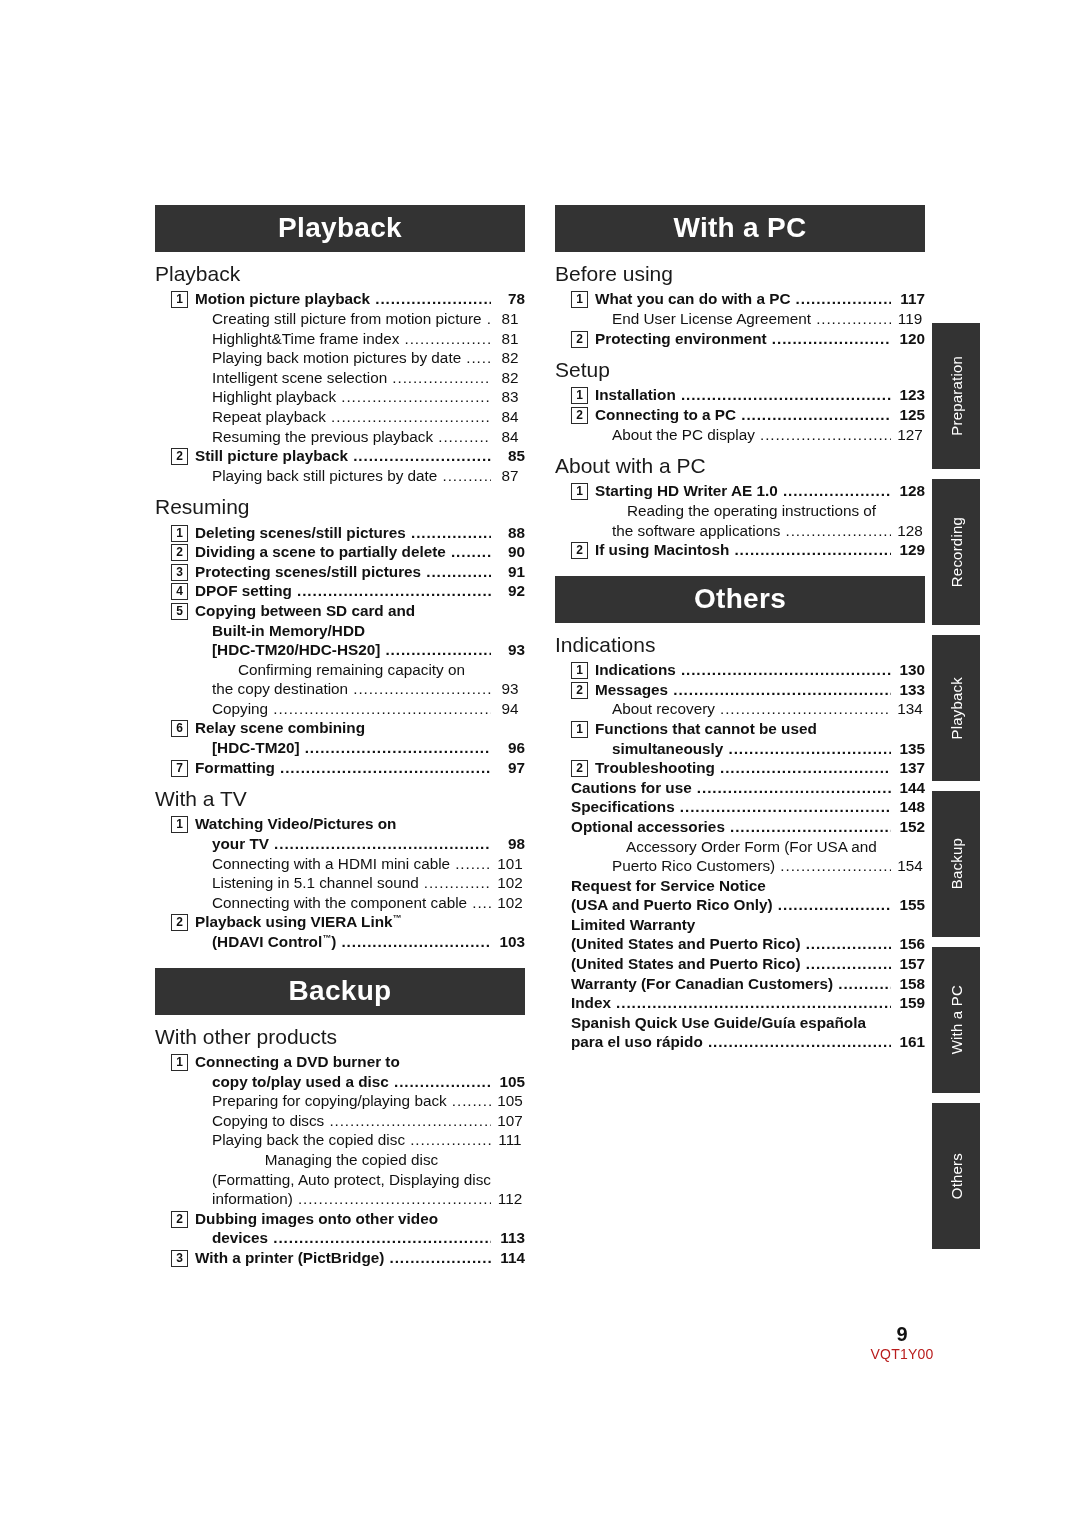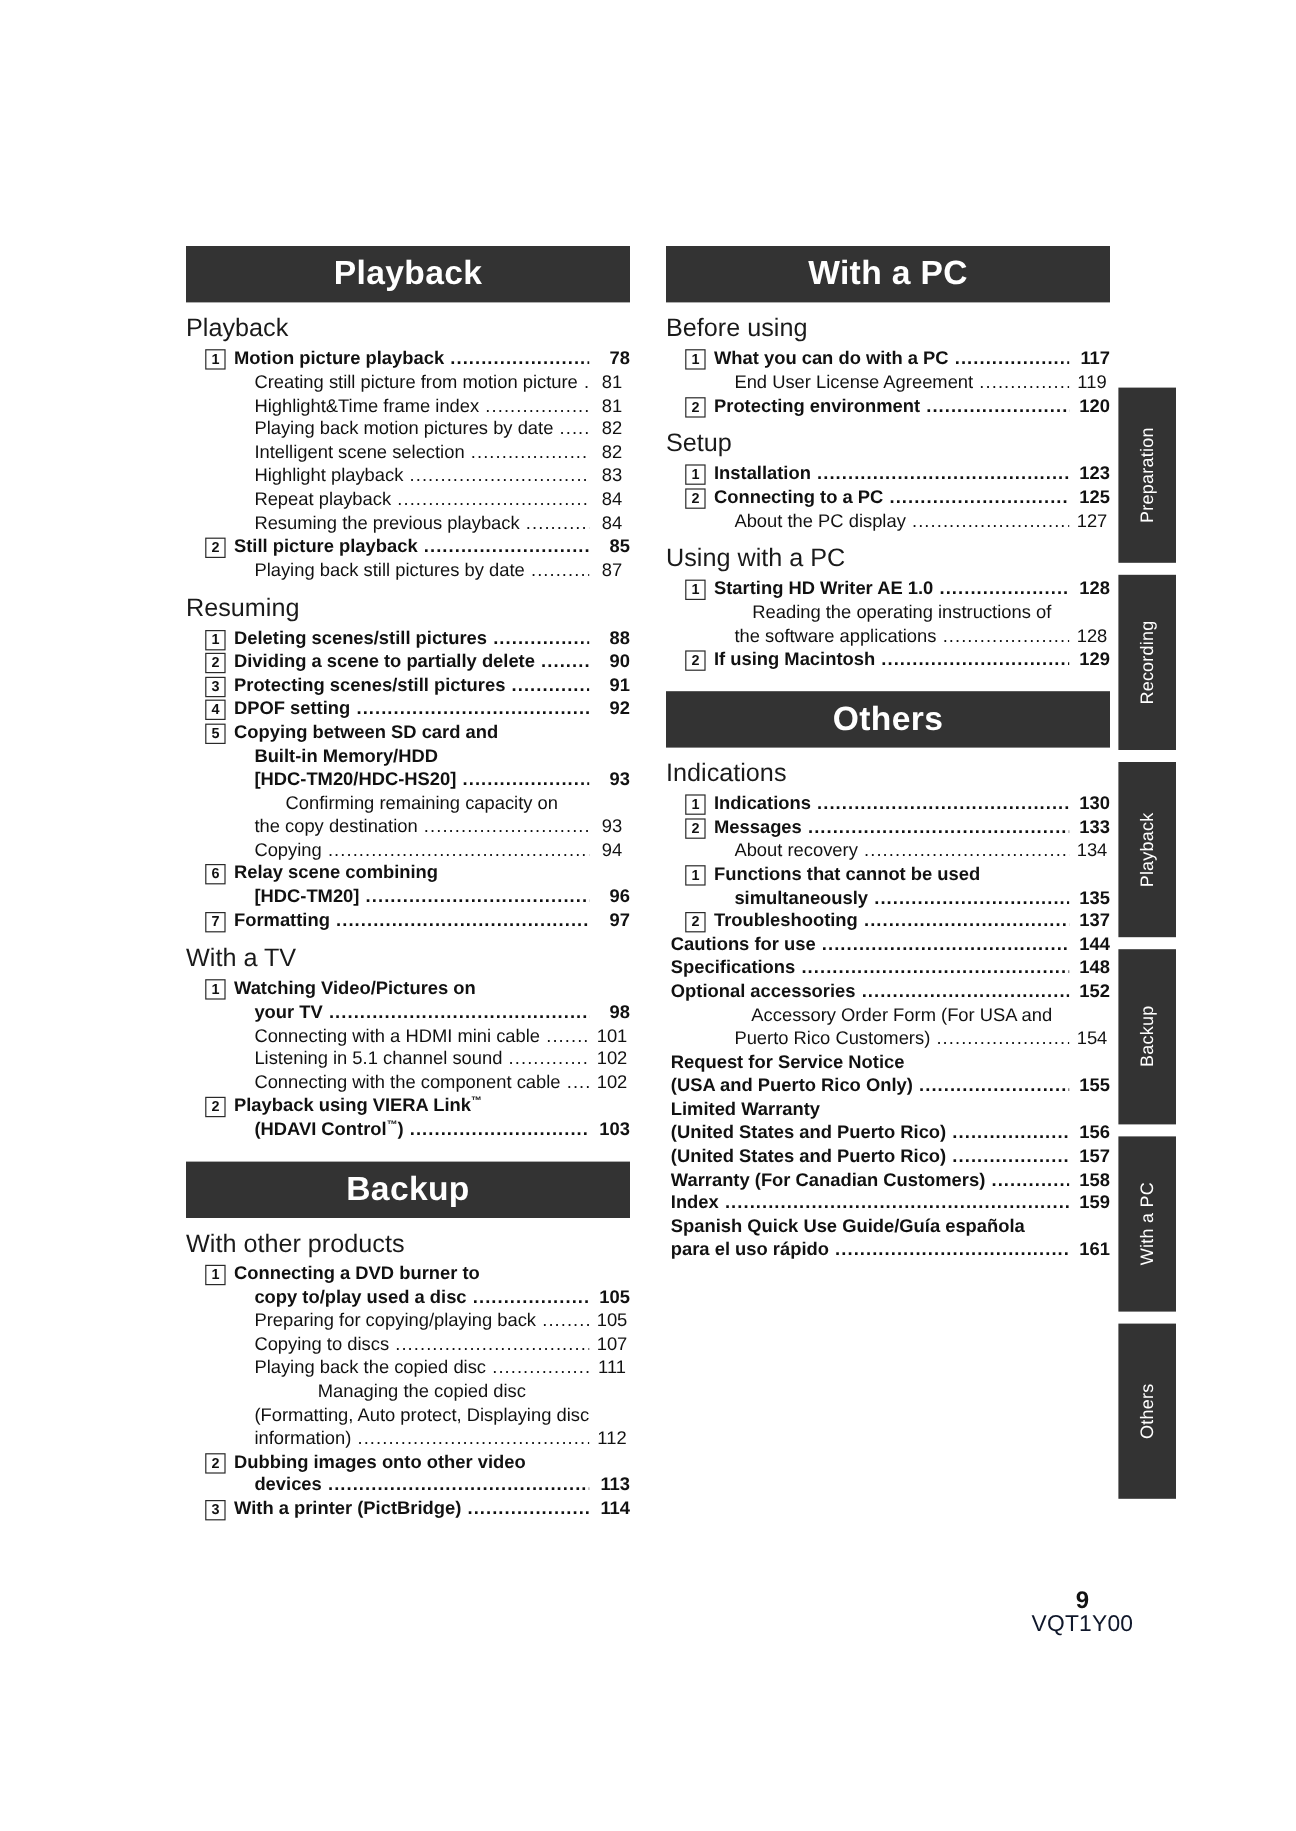--- a/index.html
+++ b/index.html
@@ -74,21 +74,21 @@
     font-weight: bold;
     line-height: 14px;
     text-align: center;
     color: #111;
     background: #fff;
     margin: 2px 7px 0 0;
   }
   
   .entry.lvl1 { margin-left: 16px; }   
   .entry.lvl2 { margin-left: 57px; }   
-  .entry.flush { margin-left: 4px; justify-content: space-between; }   
+  .entry.flush { margin-left: 16px; justify-content: space-between; }   
   .entry.cont  { margin-left: 57px; }  
 
   .entry .label {
     flex: 1 1 auto;
     white-space: nowrap;
     overflow: hidden;
   }
   .entry .page {
     flex: 0 0 auto;
     text-align: right;
@@ -148,23 +148,23 @@
     text-align: center;
     width: 120px;
   }
   #footer .folio {
     font-size: 20px;
     font-weight: bold;
     line-height: 22px;
     color: #111;
   }
   #footer .docnum {
-    font-size: 19px;
+    font-size: 14px;
     line-height: 18px;
-    color: #0f172a;
+    color: #b91c1c;
     letter-spacing: 0.2px;
   }
 </style>
 </head>
 <body>
 
 <div id="page">
 
   <div class="column" id="col-left">
 
@@ -389,21 +389,21 @@
         </div>
         <div class="entry lvl1 bold leader">
           <span class="numbox">2</span>
           <span class="label">Connecting to a PC</span>
           <span class="page">125</span>
         </div>
         <div class="entry lvl2 reg leader">
           <span class="label">About the PC display</span>
           <span class="page">127</span>
         </div>
-        <div class="group-heading">Using with a PC</div>
+        <div class="group-heading">About with a PC</div>
         <div class="entry lvl1 bold leader">
           <span class="numbox">1</span>
           <span class="label">Starting HD Writer AE 1.0</span>
           <span class="page">128</span>
         </div>
         <div class="entry cont reg nodots">
           <span class="label">Reading the operating instructions of</span>
           <span class="page"></span>
         </div>
         <div class="entry cont reg leader">

